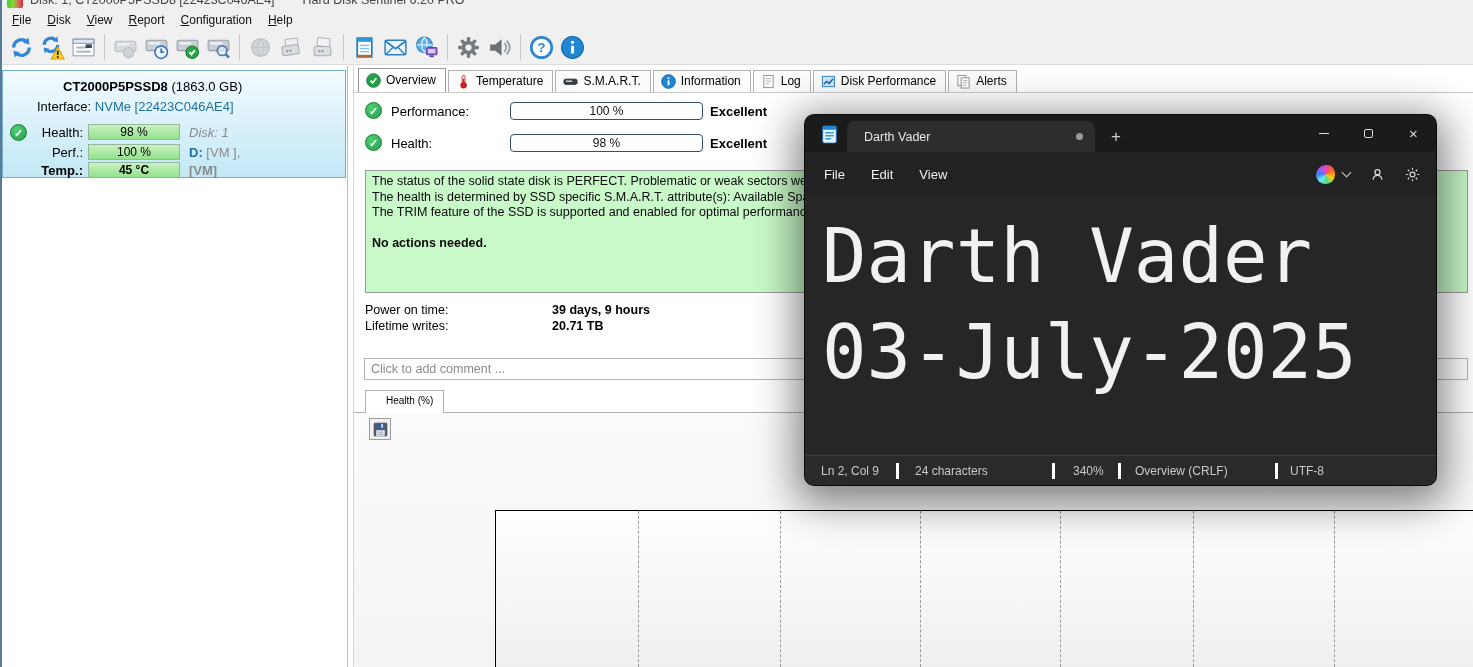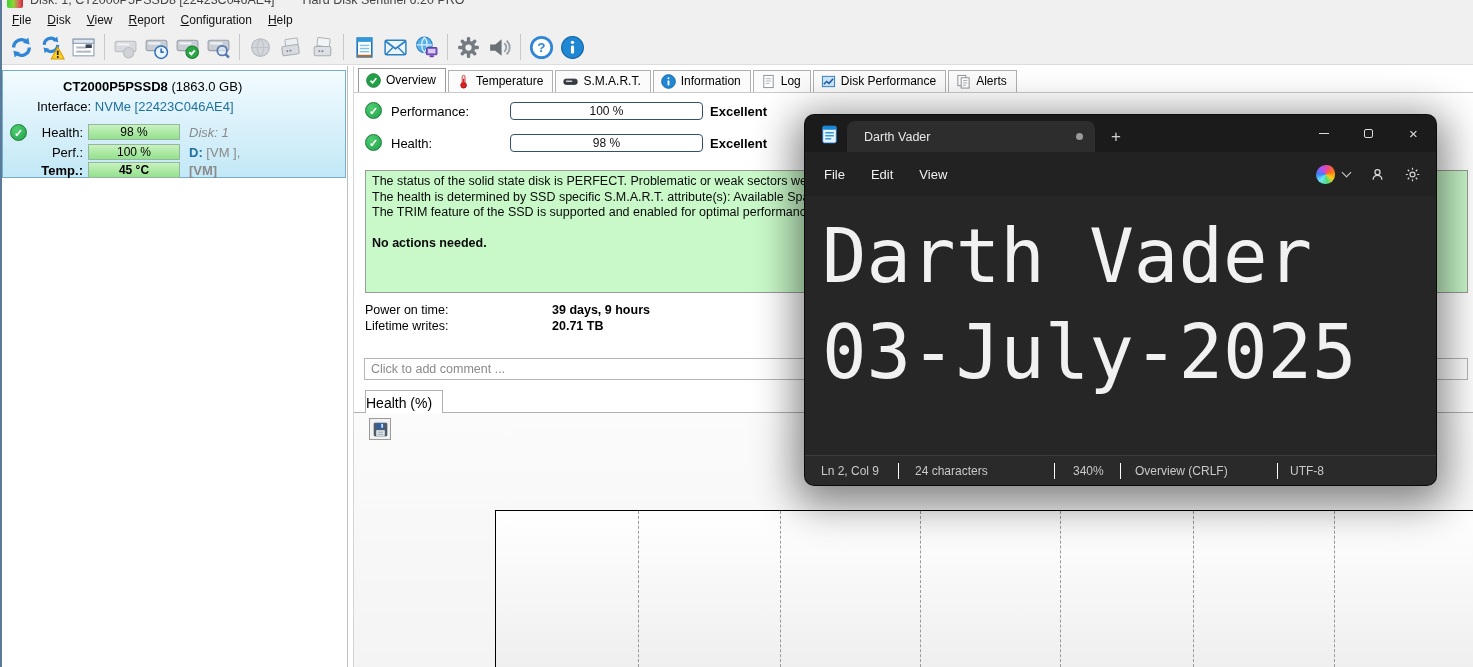--- a/index.html
+++ b/index.html
@@ -73,21 +73,21 @@
 
   .info-rows { position:absolute; left:363px; top:302px; font-size:12.5px; line-height:16px; }
   .info-row { display:flex; }
   .info-row .il { width:187px; }
   .info-row .iv { font-weight:bold; }
 
   .comment-field { position:absolute; left:362px; top:358px; width:1104px; height:22px; background:#fff;
       border:1px solid #b5b5b5; color:#8a8a8a; font-size:12.5px; line-height:20px; padding-left:6px; }
 
   .subtab { position:absolute; left:363px; top:390px; height:23px; background:#fff; border:1px solid #b0b0b0;
-      border-bottom:none; padding:4px 10px 0 0; font-size:14px; z-index:2; }
+      border-bottom:none; padding:4px 10px 0 20px; font-size:10px; z-index:2; }
   .subpanel-line { position:absolute; left:352px; top:412px; width:1121px; height:1px; background:#b0b0b0; }
   .subpanel { position:absolute; left:352px; top:413px; width:1121px; height:254px;
       background:linear-gradient(180deg,#fbfbfb,#f4f4f4); }
   .save-btn { position:absolute; left:367px; top:418px; width:22px; height:22px; background:#f2f2f2;
       border:1px solid #9a9a9a; display:flex; align-items:center; justify-content:center; }
   .save-btn svg { width:17px; height:17px; }
 
   .chart { position:absolute; left:493px; top:510px; width:980px; height:157px;
       border-top:1px solid #000; border-left:1px solid #000;
       background:linear-gradient(180deg,#ffffff 0%,#efefef 100%); }
@@ -116,21 +116,21 @@
       background:conic-gradient(from 220deg,#6ee7f5,#3b82f6,#a855f7,#ec4899,#f97316,#facc15,#4ade80,#6ee7f5); }
   .chev { width:10px; height:10px; display:inline-block; position:relative; top:-2px; }
   .chev::after { content:""; position:absolute; left:1px; top:2px; width:6px; height:6px;
       border-right:1.5px solid #cfcfcf; border-bottom:1.5px solid #cfcfcf; transform:rotate(45deg); }
   .np-right svg { width:19px; height:19px; }
   .np-editor { height:259px; background:#262626; padding:12px 0 0 17px; overflow:hidden; }
   .np-line { font-family:"DejaVu Sans Mono", monospace; font-size:74px; line-height:96px;
       color:#f1f1f1; white-space:pre; }
   .np-statusbar { height:30px; background:#2a2a2a; border-top:1px solid #3c3c3c; display:flex;
       align-items:center; font-size:12px; color:#c9c9c9; }
-  .np-seg { height:16px; line-height:16px; padding-left:16px; border-right:1px solid #ffffff; }
+  .np-seg { height:16px; line-height:16px; padding-left:16px; border-right:3px solid #ffffff; }
   .np-seg.s1 { width:94px; } .np-seg.s2 { width:156px; } .np-seg.s3 { width:66px; text-align:left; padding-left:18px; }
   .np-seg.s4 { width:157px; padding-left:14px; } .np-seg.s5 { flex:1; border-right:none; padding-left:12px; }
 </style>
 </head>
 <body>
 
 <div class="screen">
 
   <div>
 

